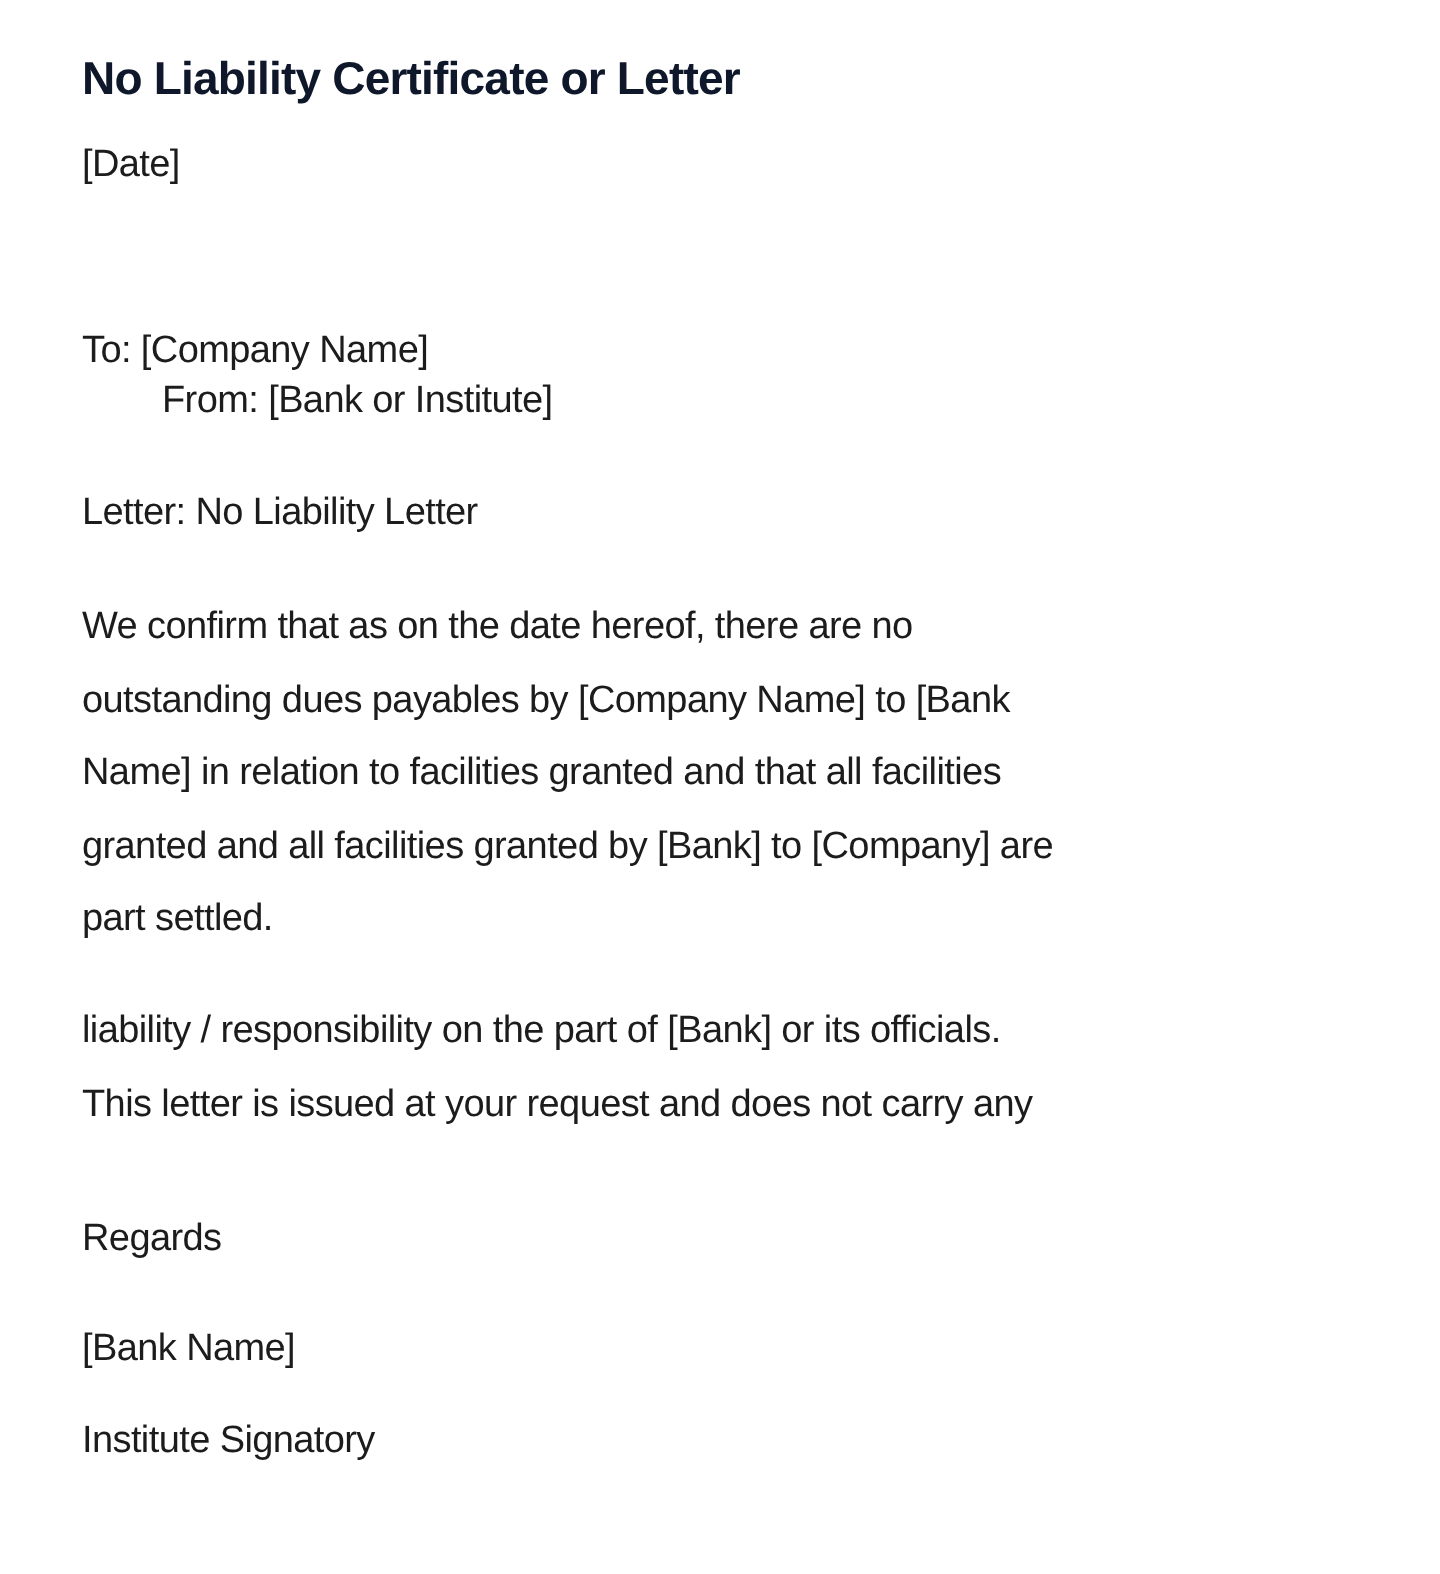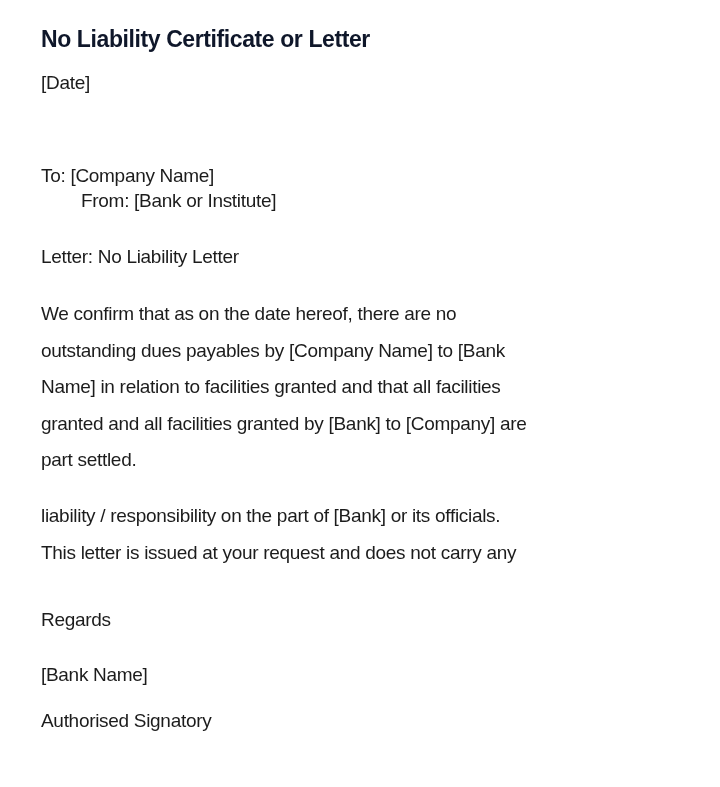--- a/index.html
+++ b/index.html
@@ -72,14 +72,14 @@
     <span class="pl">part settled.</span>
   </div>
 
   <div class="para" style="top:498px;">
     <span class="pl">liability / responsibility on the part of [Bank] or its officials.</span>
     <span class="pl">This letter is issued at your request and does not carry any</span>
   </div>
 
   <div class="line" style="top:609px;">Regards</div>
   <div class="line" style="top:654px;margin-top:10px;">[Bank Name]</div>
-  <div class="line" style="top:710px;">Authorised Signatory</div>
+  <div class="line" style="top:710px;">Institute Signatory</div>
 </div>
 
 </body></html>

